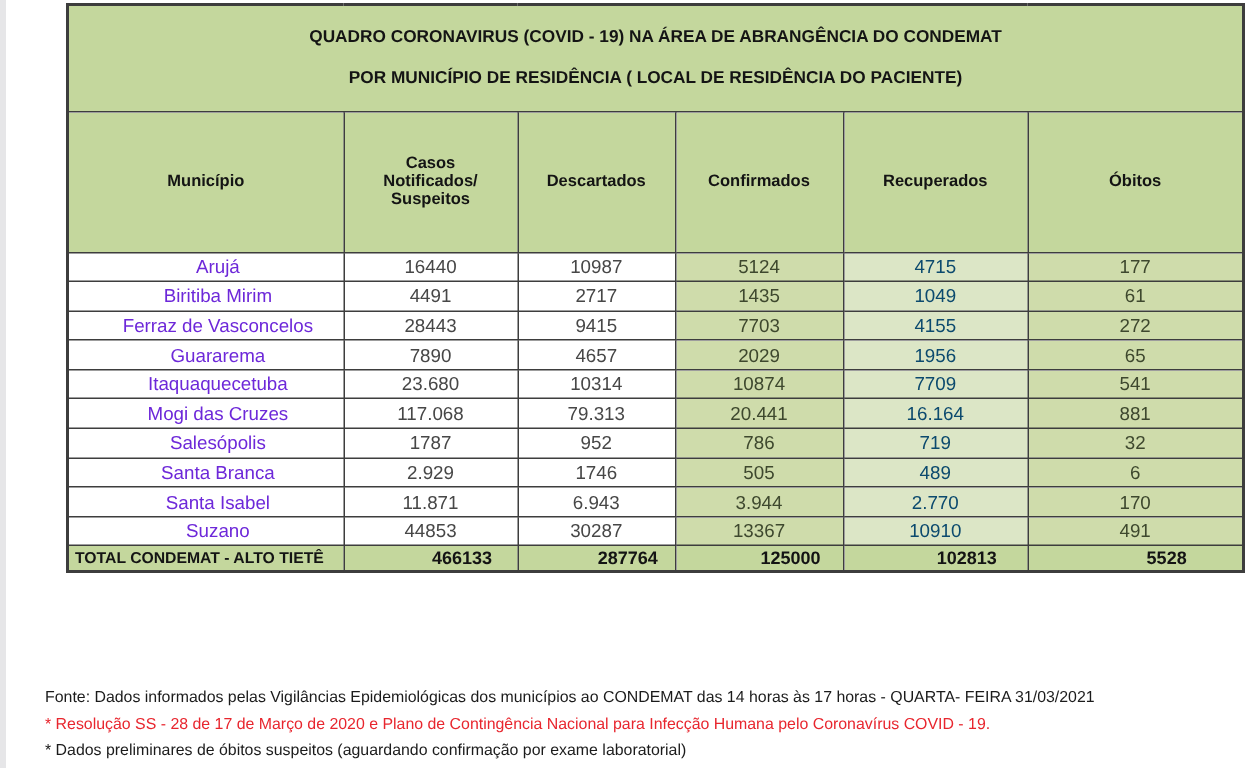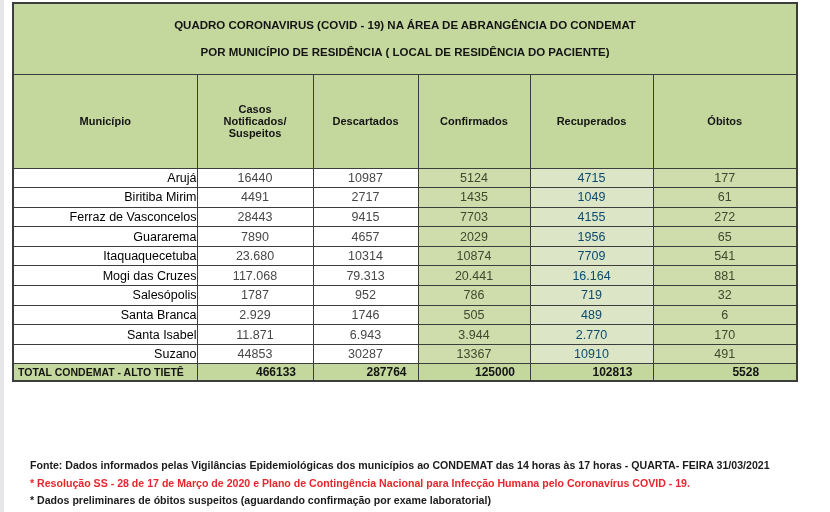--- a/index.html
+++ b/index.html
@@ -9,21 +9,21 @@
     background: #ffffff;
     font-family: "Liberation Sans", sans-serif;
     position: relative;
     overflow: hidden;
   }
   .left-strip {
     position: absolute; left: 0; top: 0;
     width: 4px; height: 512px;
     background: #e6e6e8;
   }
-  .table-wrap { position: absolute; left: 12px; top: 2px; }
+  .table-wrap { position: absolute; left: 44px; top: 2px; }
   table.covid {
     border-collapse: collapse;
     table-layout: fixed;
     width: 784px;
     border: 2px solid #3d3d3d;
   }
   table.covid th, table.covid td {
     border: 1px solid #3d3d3d;
     padding: 0;
     overflow: hidden;
@@ -50,23 +50,23 @@
   }
   tbody td {
     height: 19.6px;
     font-size: 12.5px;
     text-align: center;
     color: #474747;
     vertical-align: middle;
     white-space: nowrap;
   }
   tbody td.c0 {
-    text-align: right;
+    text-align: center;
     padding-left: 16px;
-    color: #000000;
+    color: #6d28d9;
   }
   tbody td.c3, tbody td.c5 { background: #cfdcab; color: #3e482e; }
   tbody td.c4 { background: #dce6c6; color: #0c4a6e; }
   tr.total-row td {
     height: 17px;
     background: #c4d79d;
     font-weight: bold;
     font-size: 12px;
     color: #141414;
     text-align: center;
@@ -75,21 +75,21 @@
     padding-left: 42px;
   }
   tr.total-row td.c0 {
     text-align: left;
     padding-left: 4px;
     font-size: 10.5px;
   }
   .notes {
     position: absolute; left: 30px; top: 459px;
     width: 796px;
-    font-weight: bold;
+    font-weight: normal;
     font-size: 10.6px;
     color: #1b1b1b;
   }
   .note { white-space: nowrap; line-height: 12px; margin-bottom: 5.5px; }
   .note.red { color: #e8262e; }
 </style>
 </head>
 <body>
 
 <div class="left-strip"></div>

